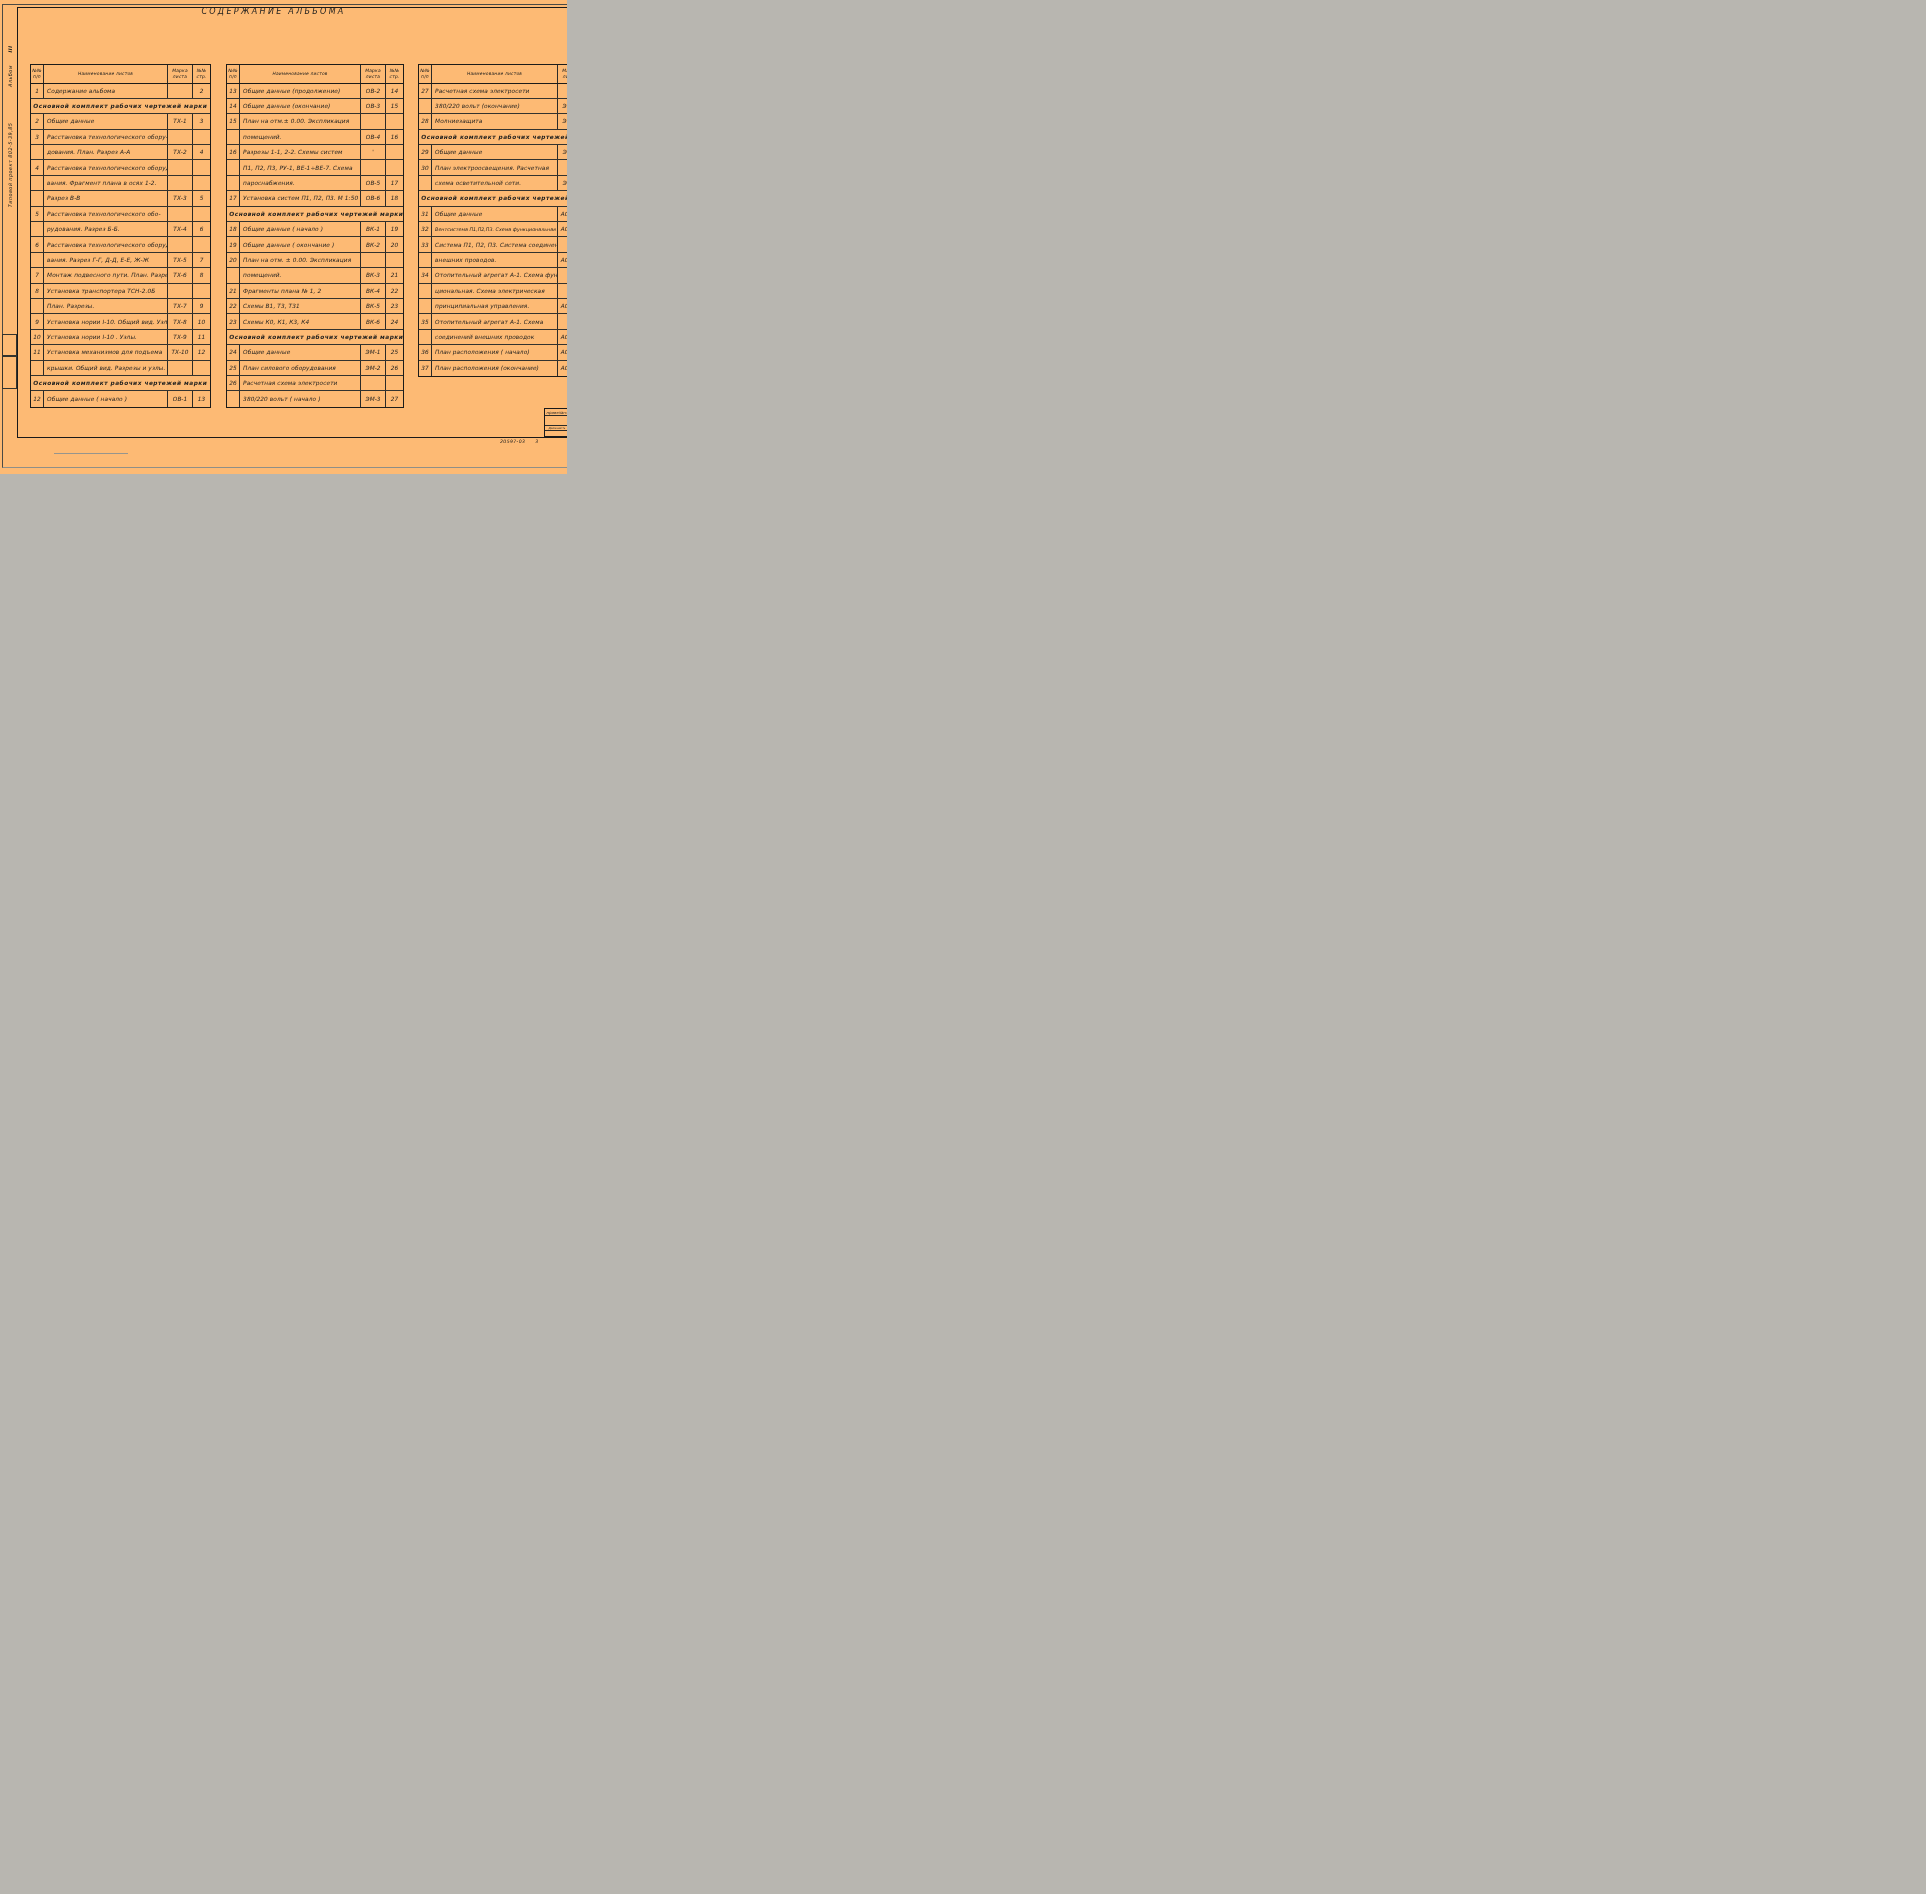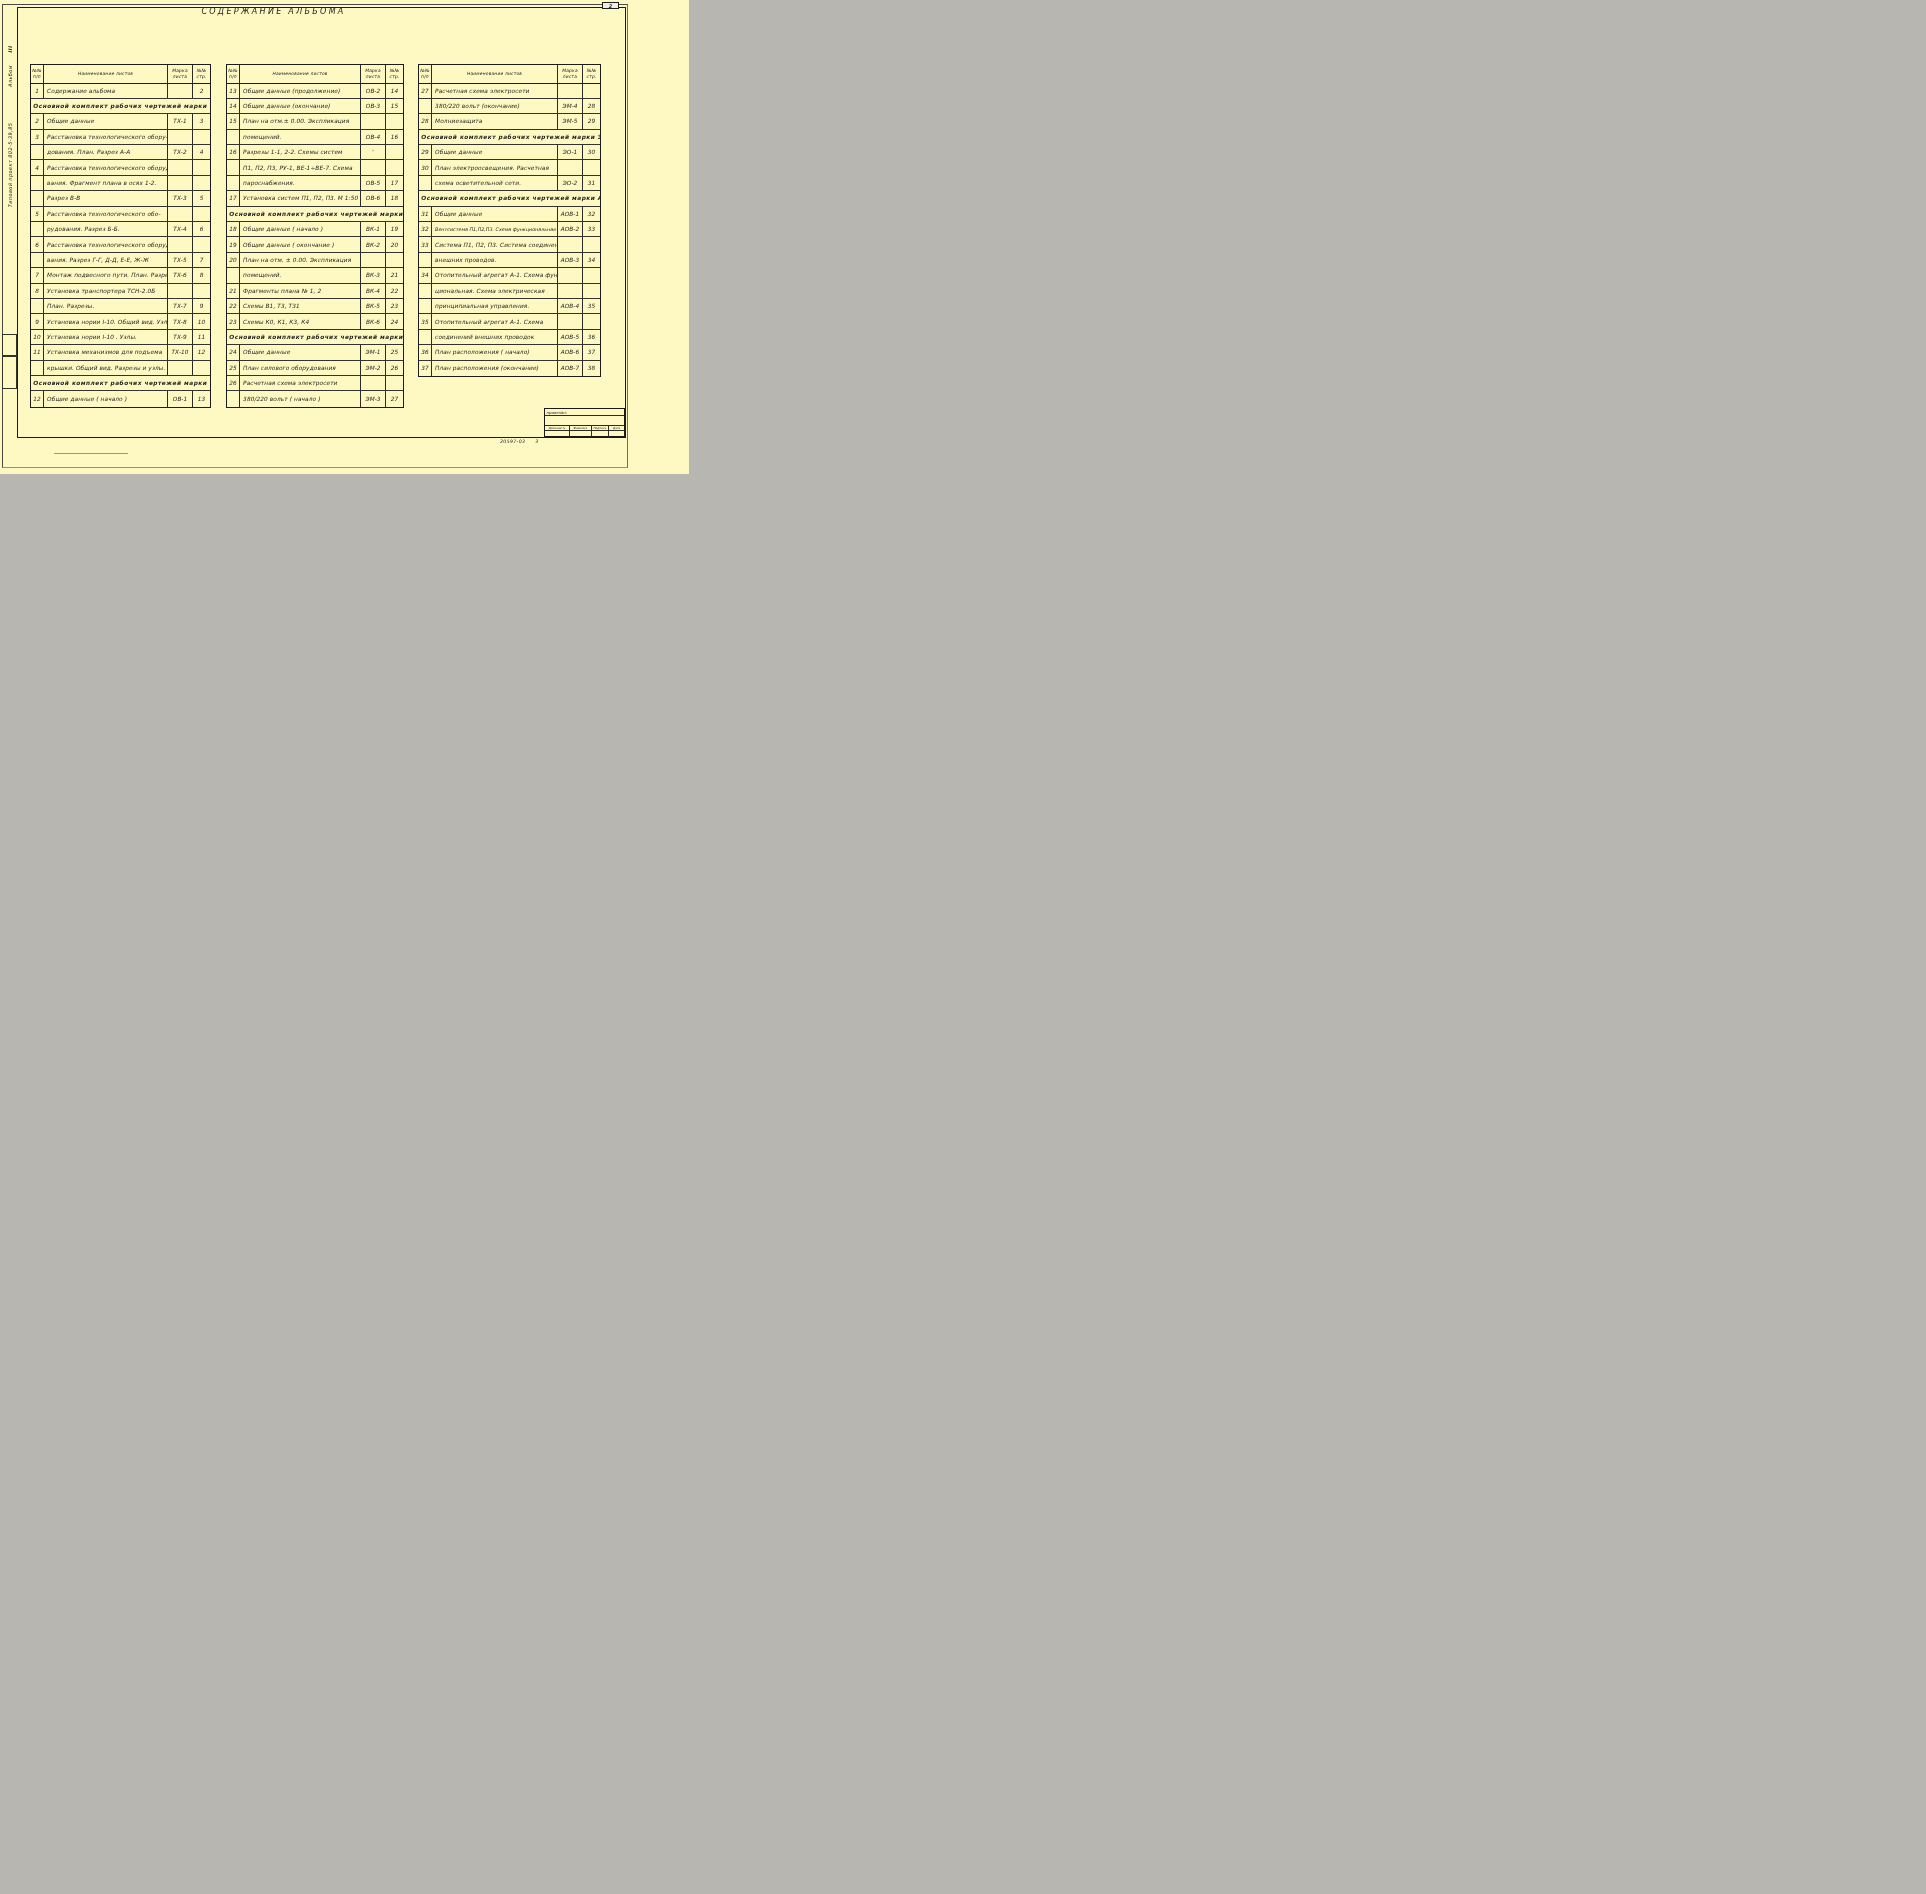--- a/index.html
+++ b/index.html
@@ -1,18 +1,18 @@
 <!DOCTYPE html>
 <html style="font-size:6.2px"><head>
 <meta charset="utf-8">
 <style>
   *{box-sizing:border-box;margin:0;padding:0}
   html,body{background:#b8b6b0}
   body{font-family:"DejaVu Sans",sans-serif}
-  .sheet{position:relative;width:689px;height:474px;background:#fef9c3;color:#1f1f1e;overflow:hidden}
+  .sheet{position:relative;width:567px;height:474px;background:#fdba74;color:#1f1f1e;overflow:hidden}
   .outer{position:absolute;left:2.3px;top:3.5px;width:626px;height:464px;border:0.6px solid #4a4a45;border-bottom-color:#8f8f88;border-right-color:#6e6e67}
   .frame{position:absolute;left:17px;top:6.5px;width:609px;height:431px;border:1px solid #1a1a1a}
   .pagebox{position:absolute;left:602px;top:1.9px;width:17px;height:7.3px;border:0.8px solid #1f1f1f;background:#ecebe5;display:flex;align-items:center;justify-content:center;font-size:5px;font-weight:bold;font-style:italic}
   .title{position:absolute;left:154px;top:7px;width:239px;text-align:center;font-size:8px;letter-spacing:2.3px;font-style:italic;white-space:nowrap}
   .vtext{position:absolute;transform:translate(-50%,-50%) rotate(-90deg);white-space:nowrap;font-size:5px;font-style:italic;letter-spacing:0.4px;color:#23231f}
   .mbox{position:absolute;left:2.3px;width:14.6px;border:0.6px solid #33332e}
 
   .table{position:absolute;border:0.8px solid #1c1c1a;font-style:italic}
   .thead{display:grid;grid-template-columns:13px 1fr 25px 17px;height:18.5px;border-bottom:0.6px solid #1c1c1a}
   .th{display:flex;flex-direction:column;align-items:center;justify-content:center;text-align:center;font-size:4.4px;line-height:1.3;border-right:0.5px solid #2b2b28;letter-spacing:0.2px}

